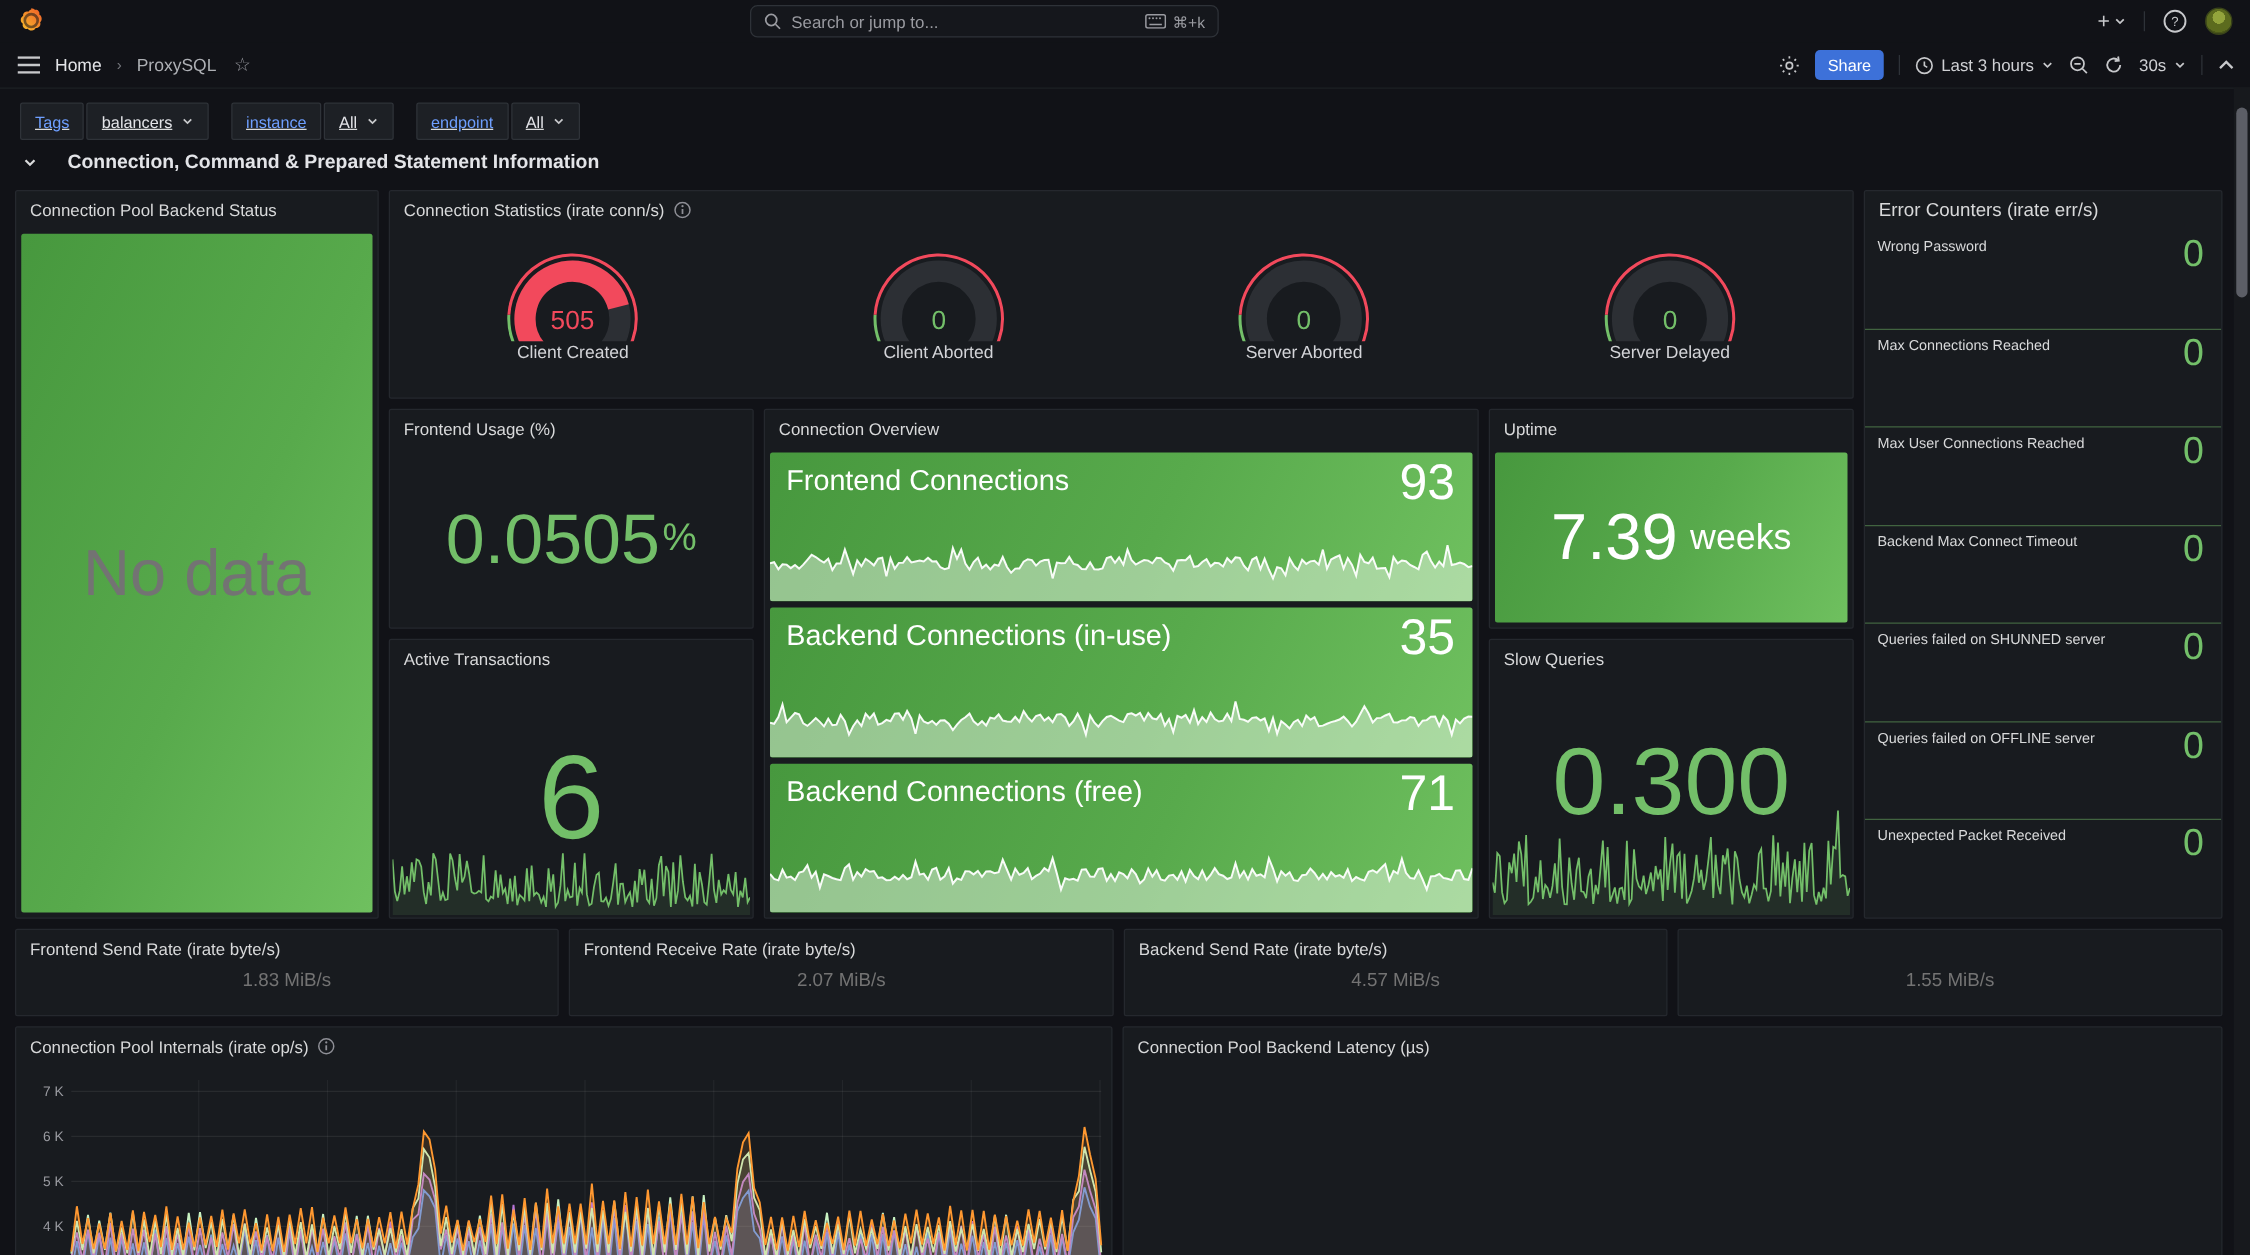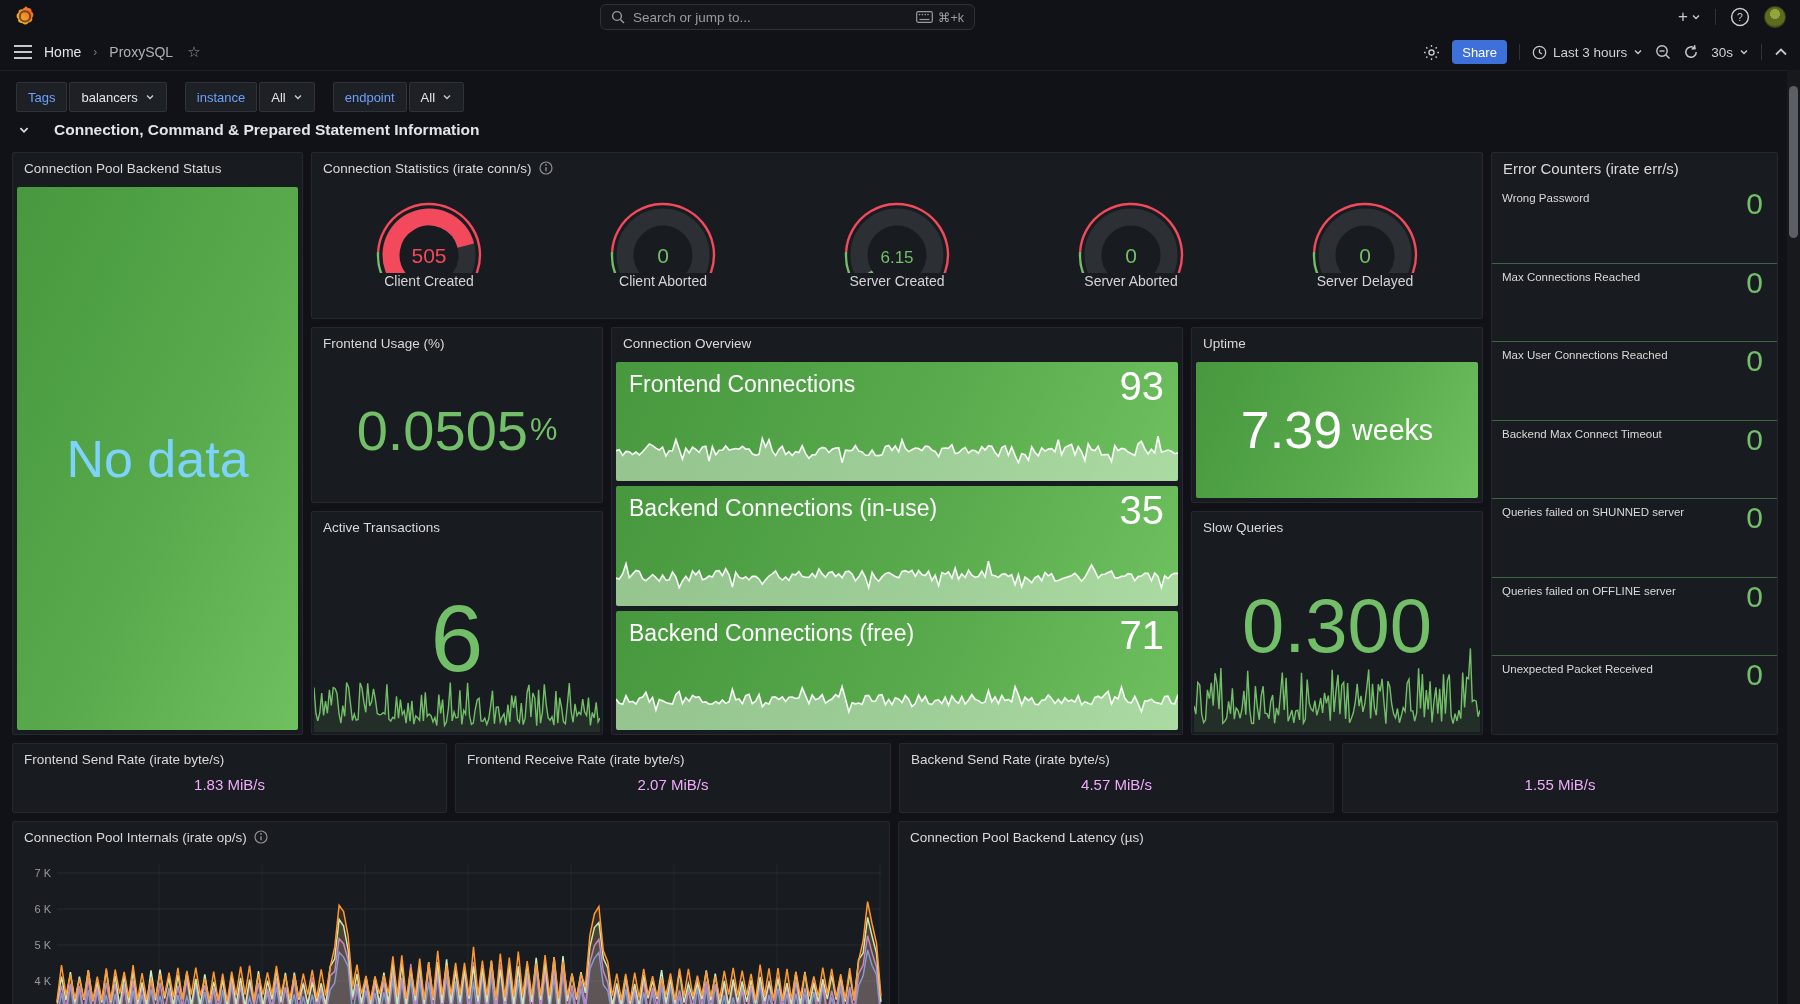--- a/index.html
+++ b/index.html
@@ -27,51 +27,51 @@
   #crumb-right{position:absolute;right:12px;top:0;height:36px;display:flex;align-items:center;gap:12px;}
   .share-btn{background:#3d71d9;color:#fff;font-size:13px;font-weight:500;border:none;border-radius:4px;
     height:24px;padding:0 10px;display:flex;align-items:center;}
   .tool-txt{color:#cfd0d4;font-size:13.5px;display:flex;align-items:center;gap:6px;white-space:nowrap;}
   
   #filter-row{position:absolute;left:16px;top:82px;display:flex;align-items:center;gap:4px;height:30px;}
   .chip{height:30px;display:flex;align-items:center;padding:0 11px;background:#1d2025;border:1px solid #2f3339;
     border-radius:2px;font-size:13px;box-sizing:border-box;gap:7px;}
   .chip.lab{color:#6e9fff;font-weight:500;}
   .chip.val{color:#e3e4e8;}
-  .fgroup{display:flex;gap:2px;margin-right:14px;}
+  .fgroup{display:flex;gap:2px;margin-right:14px;text-decoration:underline;}
   
   #section-hdr{position:absolute;left:18px;top:121px;display:flex;align-items:center;gap:24px;color:#e3e4e8;
     font-size:15.5px;font-weight:700;}
   
   .panel{position:absolute;background:#181b1f;border:1px solid #25282e;border-radius:2px;box-sizing:border-box;overflow:hidden;}
   .ptitle{height:30px;display:flex;align-items:center;gap:7px;padding:0 11px;font-size:13.5px;color:#d8d9da;font-weight:500;white-space:nowrap;}
   .pbody{position:absolute;left:0;right:0;top:30px;bottom:0;}
   .greenfill{position:absolute;inset:4px;border-radius:2px;background:linear-gradient(115deg,#47983e 0%,#58aa4c 55%,#6fc05f 100%);}
-  .nodata{position:absolute;inset:4px;display:flex;align-items:center;justify-content:center;color:#7dd3fc;
+  .nodata{position:absolute;inset:4px;display:flex;align-items:center;justify-content:center;color:#737373;
     font-size:52px;font-weight:500;}
   .bigstat{position:absolute;inset:0;display:flex;align-items:center;justify-content:center;color:#73bf69;font-weight:500;}
   .unit-sm{font-size:0.55em;margin-left:2px;}
   
   #gauges{position:absolute;left:0;right:0;top:34px;bottom:4px;display:flex;}
   .gauge{flex:1;display:flex;flex-direction:column;align-items:center;}
   .gauge .glabel{font-size:14px;color:#d3d4d8;margin-top:0px;}
   
   #overview-body{position:absolute;inset:34px 4px 4px 4px;display:flex;flex-direction:column;gap:5px;}
   .tile{position:relative;flex:1;border-radius:2px;background:linear-gradient(115deg,#47983e 0%,#58aa4c 55%,#6fc05f 100%);overflow:hidden;}
   .tile .tlabel{position:absolute;left:13px;top:9px;font-size:23px;font-weight:500;color:#fff;text-align:right;}
   .tile .tvalue{position:absolute;right:14px;top:2px;font-size:40px;font-weight:500;color:#fff;}
   .tile svg{position:absolute;left:0;right:0;bottom:0;}
   
   #err-rows{position:absolute;inset:32px 0 0 0;display:flex;flex-direction:column;}
   .errrow{position:relative;flex:1;border-bottom:1px solid rgba(115,191,105,0.45);}
   .errrow:last-child{border-bottom:none;}
   .errrow .elabel{position:absolute;left:10px;top:7px;font-size:11.5px;color:#d8d9da;}
   .errrow .evalue{position:absolute;right:14px;top:2px;font-size:30px;font-weight:500;color:#73bf69;}
   
-  .ratepanel .rvalue{position:absolute;left:0;right:0;top:32px;text-align:center;font-size:15px;font-weight:500;color:#f0abfc;}
+  .ratepanel .rvalue{position:absolute;left:0;right:0;top:32px;text-align:center;font-size:15px;font-weight:500;color:#737373;}
   
   .chartsvg{position:absolute;left:0;top:30px;}
   
   #scrollbar{position:absolute;right:0;top:70px;bottom:0;width:13px;background:#17191d;}
   #scrollthumb{position:absolute;right:2px;top:16px;width:9px;height:152px;border-radius:5px;background:#5c5e66;}
   svg{display:block;}
 </style>
 </head>
 <body>
 
@@ -238,30 +238,20 @@
           <div class="glabel">Client Created</div>
         </div>
         <div class="gauge">
           <svg width="150" height="86" viewBox="0 0 150 86">
             <path d="M 48.13 94.87 A 38 38 0 1 1 101.87 94.87" fill="none" stroke="#2c2f34" stroke-width="17"></path>
             <path d="M 38.94 104.06 A 51 51 0 0 1 24.10 64.80" fill="none" stroke="#73bf69" stroke-width="2.4"></path>
             <path d="M 24.10 64.80 A 51 51 0 1 1 111.06 104.06" fill="none" stroke="#f2495c" stroke-width="2.4"></path>
             <text x="75" y="76" text-anchor="middle" font-size="21" font-weight="500" fill="#73bf69">0</text>
           </svg>
           <div class="glabel">Client Aborted</div>
-        </div>
-        <div class="gauge">
-          <svg width="150" height="86" viewBox="0 0 150 86">
-            <path d="M 48.13 94.87 A 38 38 0 1 1 101.87 94.87" fill="none" stroke="#2c2f34" stroke-width="17"></path>
-            <path d="M 48.13 94.87 A 38 38 0 0 1 42.60 87.85" fill="none" stroke="#73bf69" stroke-width="17"></path>
-            <path d="M 38.94 104.06 A 51 51 0 0 1 24.10 64.80" fill="none" stroke="#73bf69" stroke-width="2.4"></path>
-            <path d="M 24.10 64.80 A 51 51 0 1 1 111.06 104.06" fill="none" stroke="#f2495c" stroke-width="2.4"></path>
-            <text x="75" y="76" text-anchor="middle" font-size="17" font-weight="500" fill="#73bf69">6.15</text>
-          </svg>
-          <div class="glabel">Server Created</div>
         </div>
         <div class="gauge">
           <svg width="150" height="86" viewBox="0 0 150 86">
             <path d="M 48.13 94.87 A 38 38 0 1 1 101.87 94.87" fill="none" stroke="#2c2f34" stroke-width="17"></path>
             <path d="M 38.94 104.06 A 51 51 0 0 1 24.10 64.80" fill="none" stroke="#73bf69" stroke-width="2.4"></path>
             <path d="M 24.10 64.80 A 51 51 0 1 1 111.06 104.06" fill="none" stroke="#f2495c" stroke-width="2.4"></path>
             <text x="75" y="76" text-anchor="middle" font-size="21" font-weight="500" fill="#73bf69">0</text>
           </svg>
           <div class="glabel">Server Aborted</div>
         </div>

